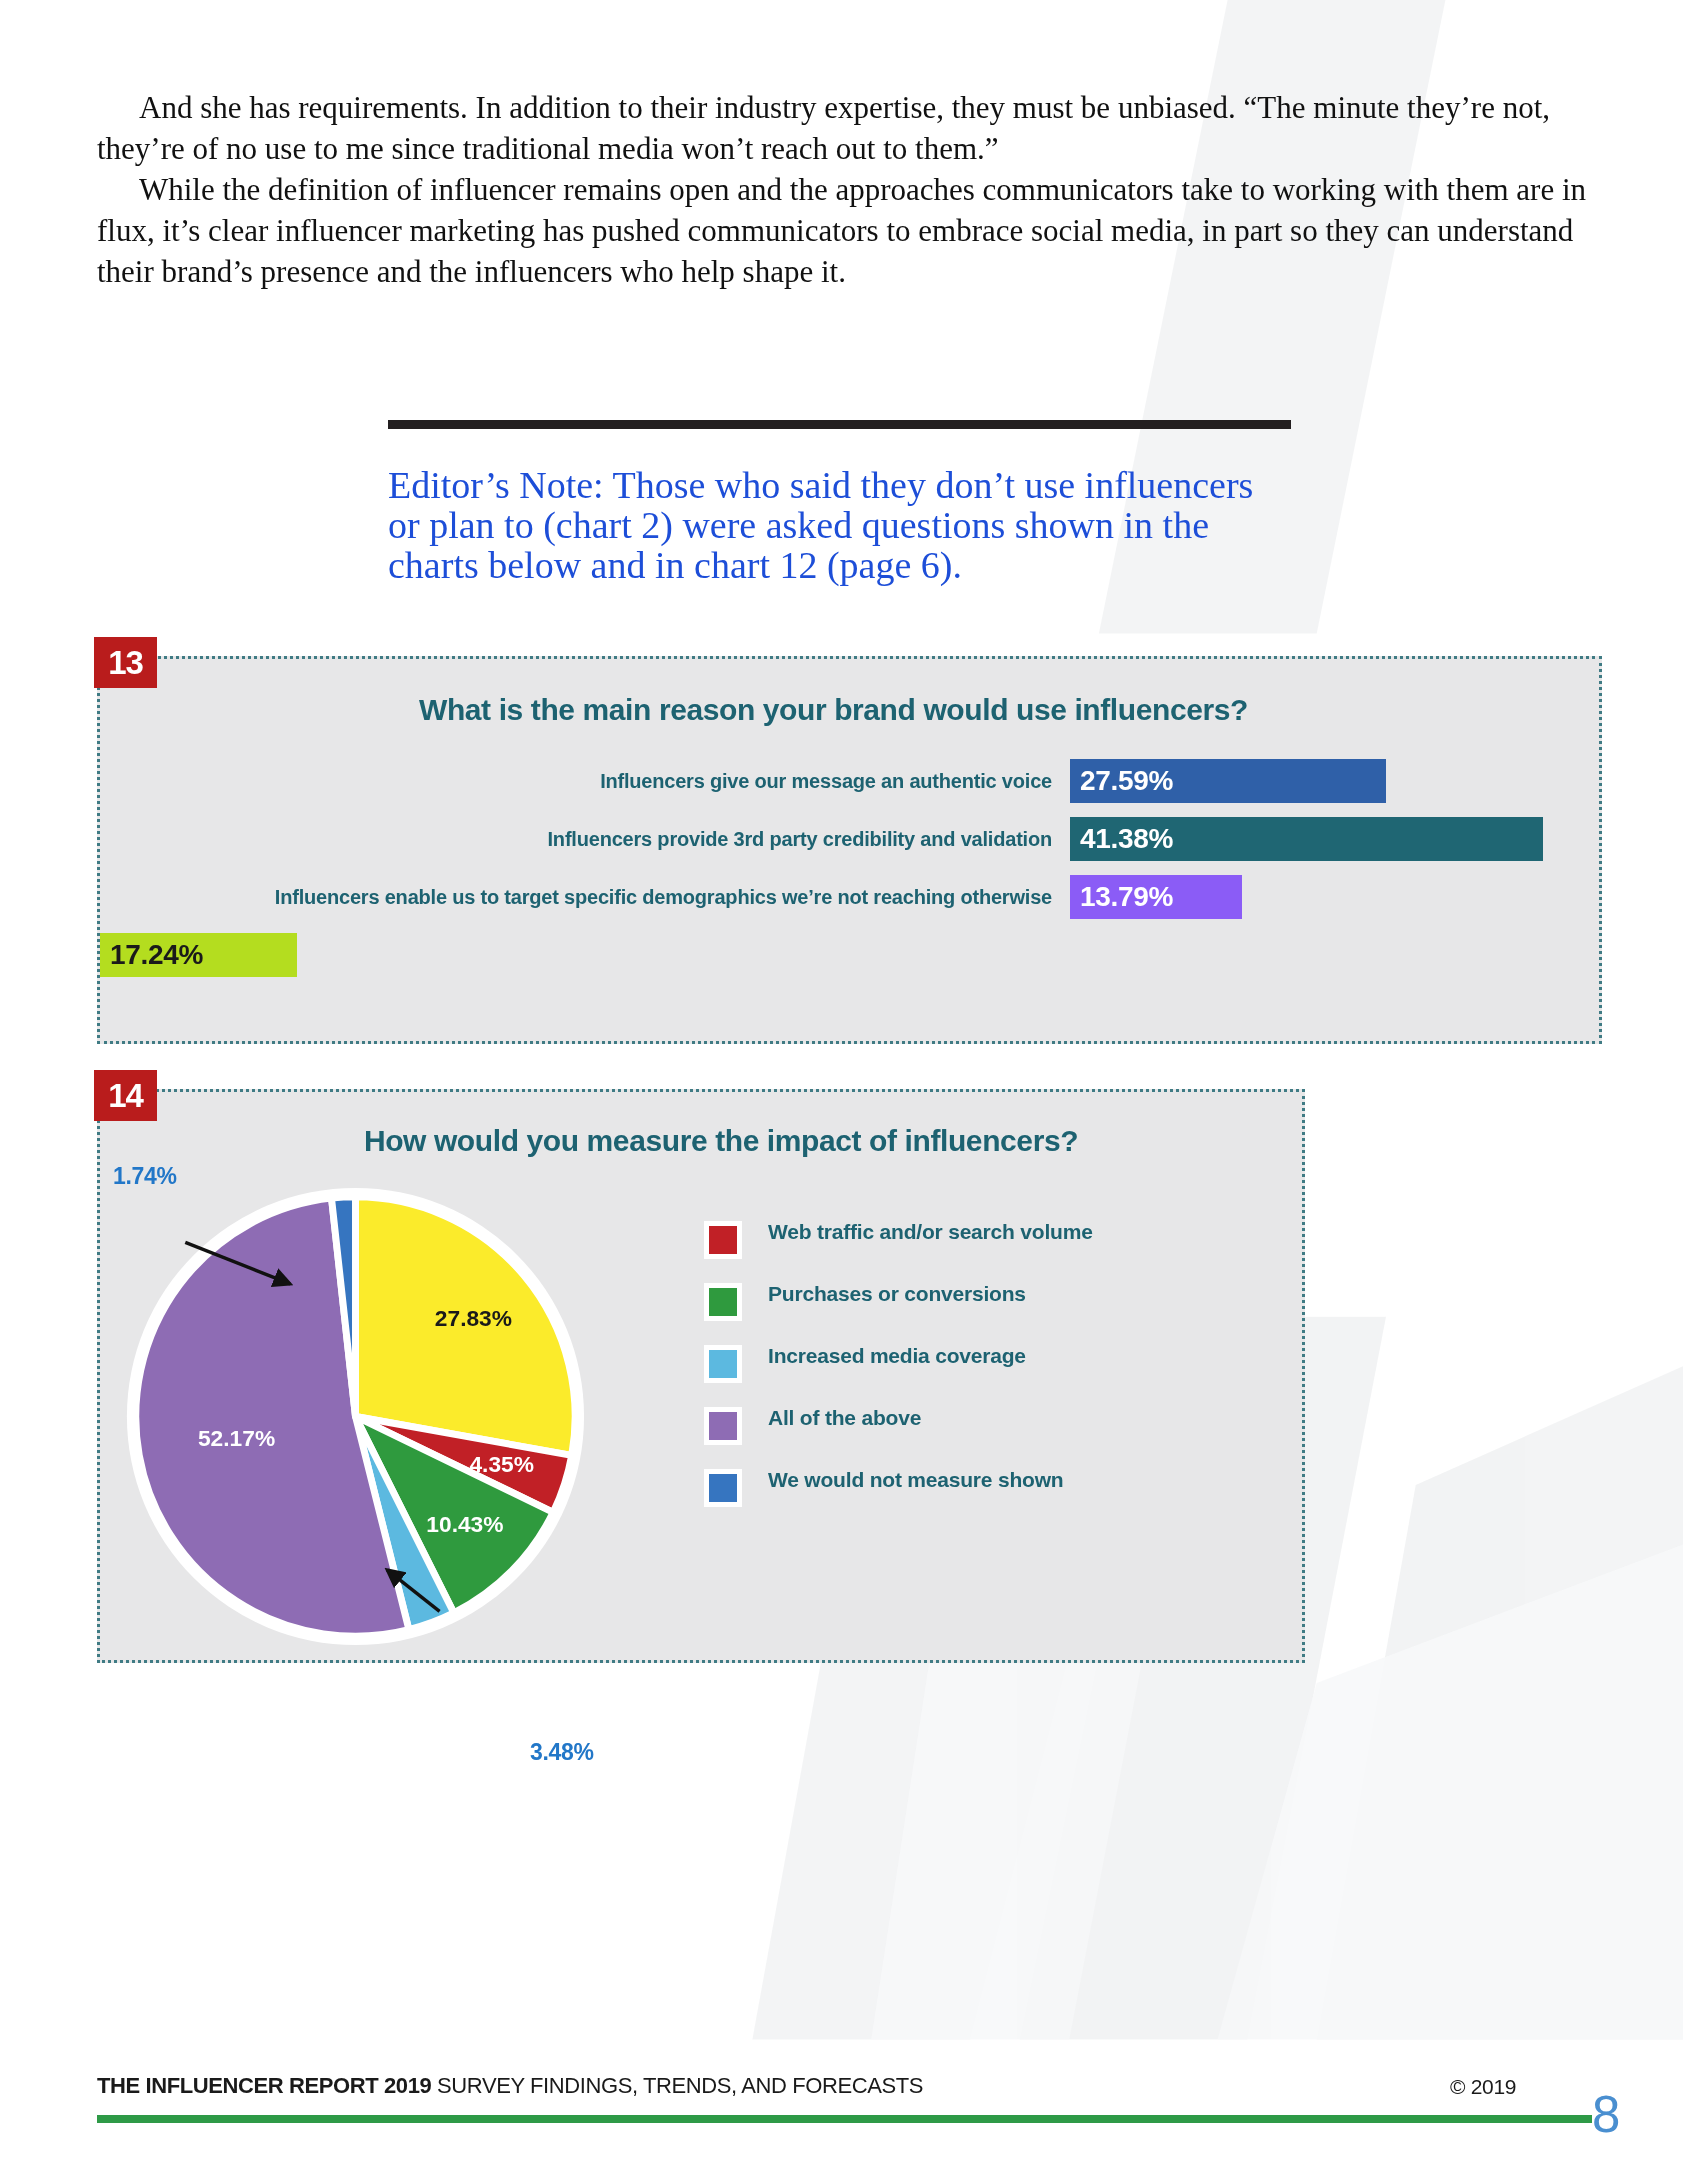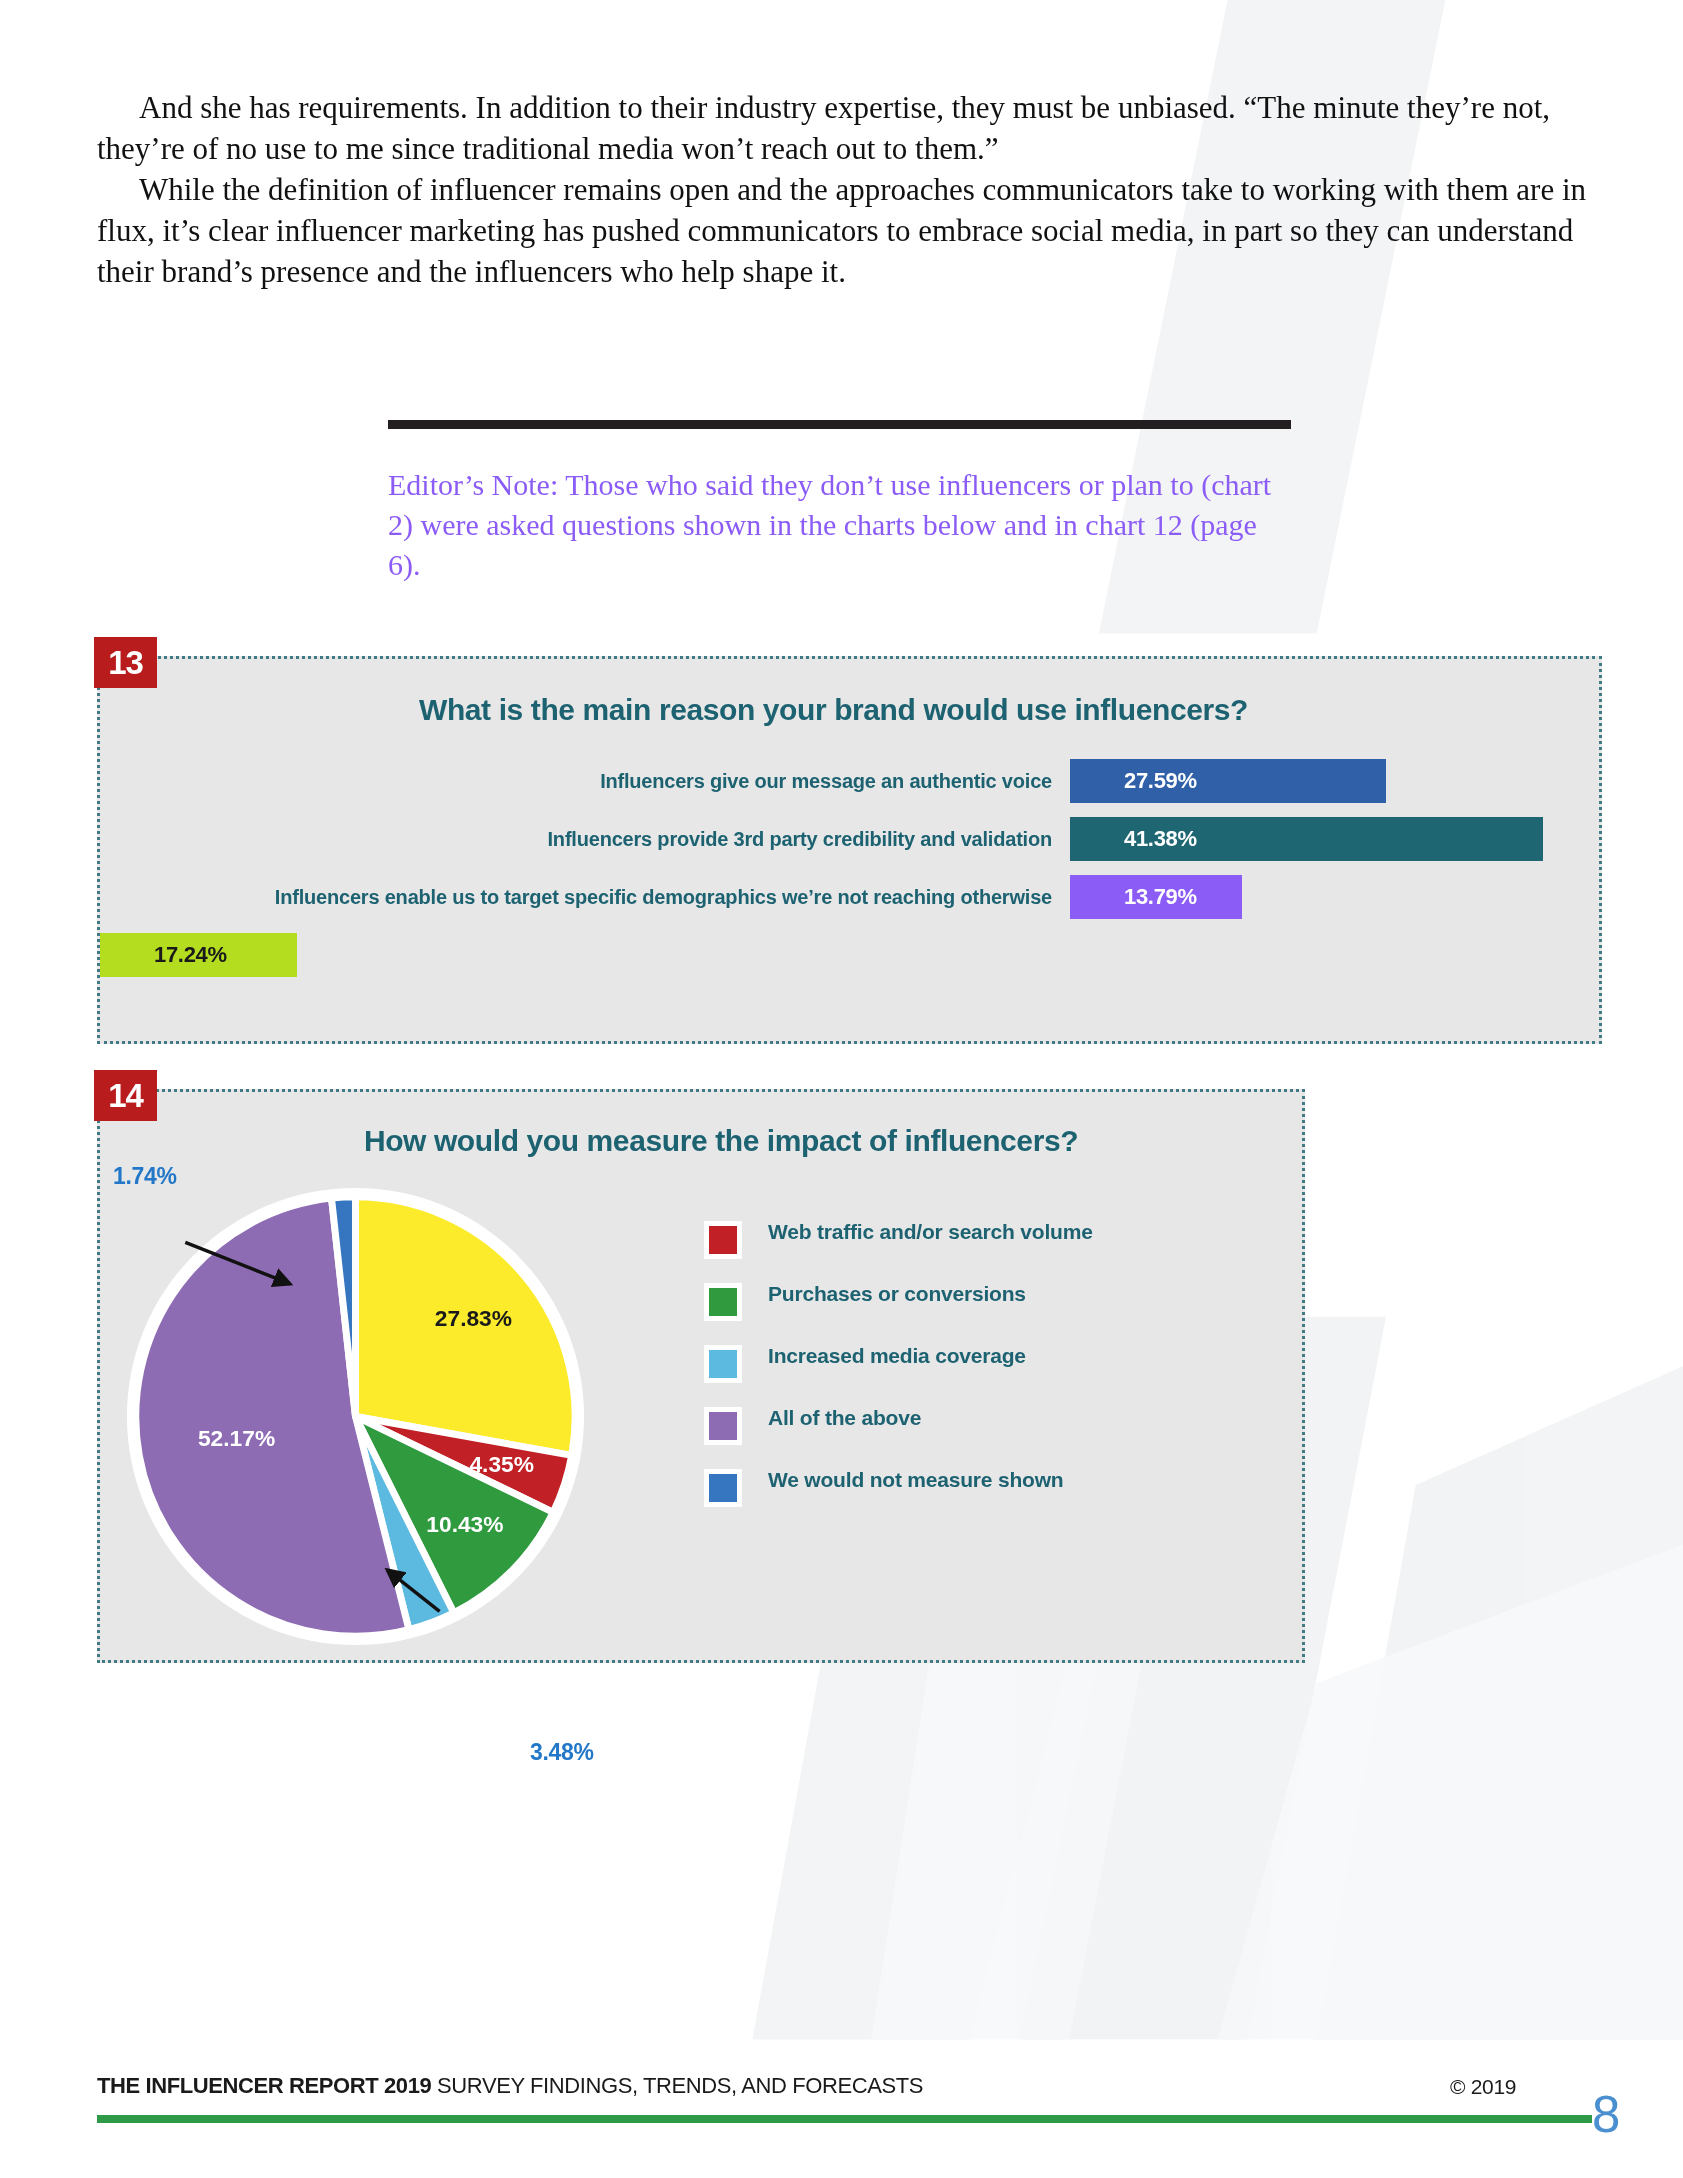--- a/index.html
+++ b/index.html
@@ -46,23 +46,23 @@
     z-index: 2;
   }
   #editors-note-rule {
     width: 903px;
     height: 9px;
     background: #231f20;
     margin-bottom: 36px;
   }
   #editors-note-text {
     font-family: "Liberation Serif", serif;
-    font-size: 30px;
+    font-size: 38px;
     line-height: 40px;
-    color: #8b5cf6;
+    color: #1d4ed8;
     width: 896px;
   }
 
   
   .chart-panel {
     position: absolute;
     background: #e7e7e8;
     border: 3px dotted #3f7b84;
     box-sizing: border-box;
     z-index: 2;
@@ -127,25 +127,24 @@
   .bar-fill {
     position: absolute;
     left: 0; top: 0;
     height: 44px;
     display: flex;
     align-items: center;
   }
   .bar-value {
     font-family: "Liberation Sans", sans-serif;
     font-weight: bold;
-    font-size: 22px;
+    font-size: 28px;
     padding-left: 10px;
     white-space: nowrap;
     letter-spacing: -0.3px;
-    margin-left: 44px;
   }
   .bar-value.on-bar-light { color: #ffffff; }
   .bar-value.on-bar-dark { color: #1a1a1a; }
   .bar-value.zero { color: #2b2fa0; padding-left: 14px; }
 
   
   #chart14-panel { left: 97px; top: 1089px; width: 1208px; height: 574px; }
   #chart14-title { font-size: 30px; margin-top: 32px; margin-left: 40px; }
 
   #pie-wrap {

